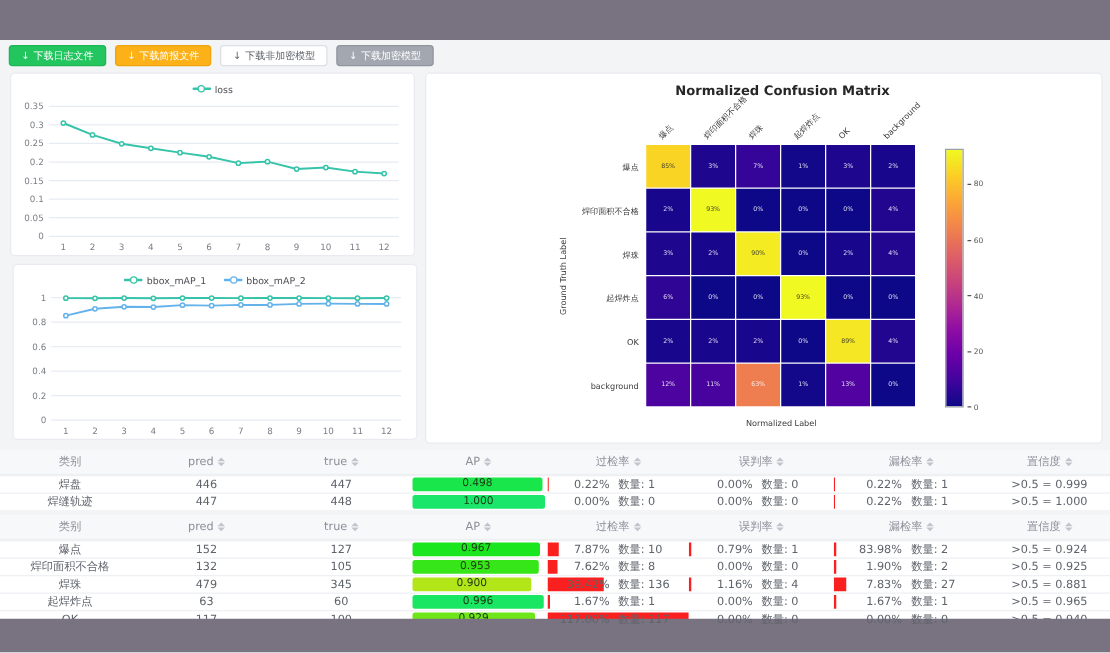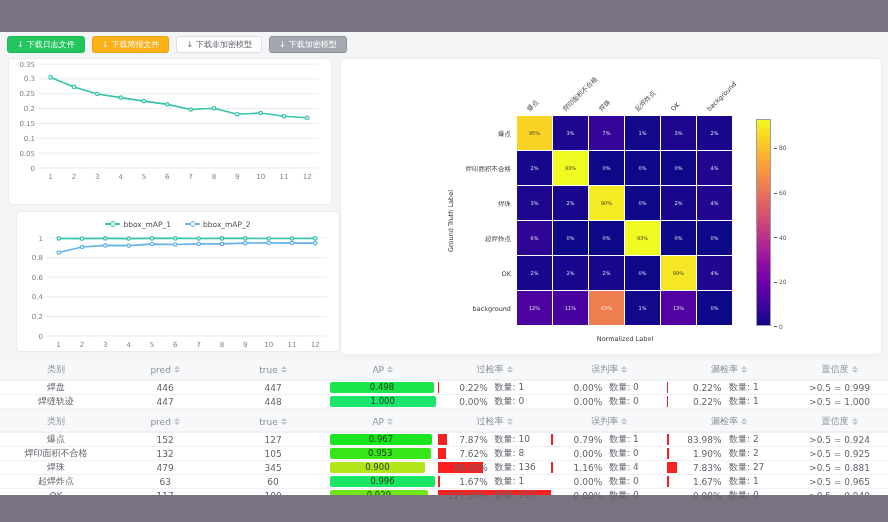--- a/index.html
+++ b/index.html
@@ -15,21 +15,21 @@
        font-family:inherit;line-height:1;}
   .btn-green{background:#22c55e;color:#fff;border-color:#1eb554;}
   .btn-orange{background:#fbb117;color:#fff;border-color:#eda40f;}
   .btn-plain{background:#fff;color:#5a5e66;border-color:#dcdfe6;}
   .btn-gray{background:#a2a7b0;color:#fff;border-color:#8f949d;}
   .dl-icon{font-size:8px;line-height:1;}
 
   
   .card{position:absolute;background:#fff;border:1px solid #e9ebf0;border-radius:4px;box-sizing:border-box;}
   #loss-card{left:8px;top:58px;width:324px;height:147px;}
-  #map-card{left:16px;top:211px;width:324px;height:141px;}
+  #map-card{left:10px;top:211px;width:324px;height:141px;}
   .legend{height:18px;display:flex;justify-content:center;align-items:center;gap:14px;padding-top:3px;}
   .l-item{display:inline-flex;align-items:center;gap:3px;cursor:pointer;}
   .l-mark{position:relative;width:15px;height:2px;border-radius:1px;display:inline-block;}
   .l-mark i{position:absolute;left:4.5px;top:-2px;width:4px;height:4px;border:1.2px solid;border-radius:50%;
             background:#fff;display:block;box-sizing:content-box;}
   .l-txt{font-size:7.5px;color:#4a4d52;}
 
   
   #matrix-panel{left:340px;top:58px;width:542px;height:297px;}
   .mx-title{position:absolute;left:130px;width:310px;top:8px;text-align:center;font-size:10.5px;
@@ -83,21 +83,28 @@
     <button class="btn btn-plain">
       <span class="dl-icon">↓</span>
       <span>下载非加密模型</span>
     </button>
     <button class="btn btn-gray">
       <span class="dl-icon">↓</span>
       <span>下载加密模型</span>
     </button>
   </div>
 
-  <div class="card" id="loss-card"><svg width="322" height="125" viewBox="0 0 322 125">
+  <div class="card" id="loss-card"><div class="legend">
+        <span class="l-item">
+          <span class="l-mark" style="background:#35c3a9">
+            <i style="border-color:#35c3a9"></i>
+          </span>
+          <span class="l-txt">loss</span>
+        </span>
+      </div><svg width="322" height="125" viewBox="0 0 322 125">
         <line x1="30" y1="109.0" x2="310" y2="109.0" stroke="#e7ebf3" stroke-width="1"></line>
         <text x="26" y="111.5" font-size="7" fill="#7b7f87" text-anchor="end">0</text>
         <line x1="30" y1="94.1" x2="310" y2="94.1" stroke="#e7ebf3" stroke-width="1"></line>
         <text x="26" y="96.6" font-size="7" fill="#7b7f87" text-anchor="end">0.05</text>
         <line x1="30" y1="79.3" x2="310" y2="79.3" stroke="#e7ebf3" stroke-width="1"></line>
         <text x="26" y="81.8" font-size="7" fill="#7b7f87" text-anchor="end">0.1</text>
         <line x1="30" y1="64.4" x2="310" y2="64.4" stroke="#e7ebf3" stroke-width="1"></line>
         <text x="26" y="66.9" font-size="7" fill="#7b7f87" text-anchor="end">0.15</text>
         <line x1="30" y1="49.6" x2="310" y2="49.6" stroke="#e7ebf3" stroke-width="1"></line>
         <text x="26" y="52.1" font-size="7" fill="#7b7f87" text-anchor="end">0.2</text>
@@ -192,20 +199,21 @@
         <circle cx="135.0" cy="11.1" r="1.7" fill="#fff" stroke="#63b2ec" stroke-width="1.2"></circle>
         <circle cx="158.3" cy="11.5" r="1.7" fill="#fff" stroke="#63b2ec" stroke-width="1.2"></circle>
         <circle cx="181.7" cy="10.9" r="1.7" fill="#fff" stroke="#63b2ec" stroke-width="1.2"></circle>
         <circle cx="205.0" cy="10.9" r="1.7" fill="#fff" stroke="#63b2ec" stroke-width="1.2"></circle>
         <circle cx="228.3" cy="10.1" r="1.7" fill="#fff" stroke="#63b2ec" stroke-width="1.2"></circle>
         <circle cx="251.7" cy="9.9" r="1.7" fill="#fff" stroke="#63b2ec" stroke-width="1.2"></circle>
         <circle cx="275.0" cy="10.1" r="1.7" fill="#fff" stroke="#63b2ec" stroke-width="1.2"></circle>
         <circle cx="298.3" cy="10.1" r="1.7" fill="#fff" stroke="#63b2ec" stroke-width="1.2"></circle>
       </svg></div>
   <div class="card" id="matrix-panel">
+      <div class="mx-title">Normalized Confusion Matrix</div>
       <div class="mx-cell" style="left:176px;top:57px;width:35px;height:34px;background:rgb(250,212,36)">
         <span style="color:rgba(45,45,45,.9)">85%</span>
       </div>
       <div class="mx-cell" style="left:212px;top:57px;width:35px;height:34px;background:rgb(30,7,142)">
         <span style="color:rgba(255,255,255,.85)">3%</span>
       </div>
       <div class="mx-cell" style="left:248px;top:57px;width:35px;height:34px;background:rgb(52,5,152)">
         <span style="color:rgba(255,255,255,.85)">7%</span>
       </div>
       <div class="mx-cell" style="left:284px;top:57px;width:35px;height:34px;background:rgb(19,8,137)">

